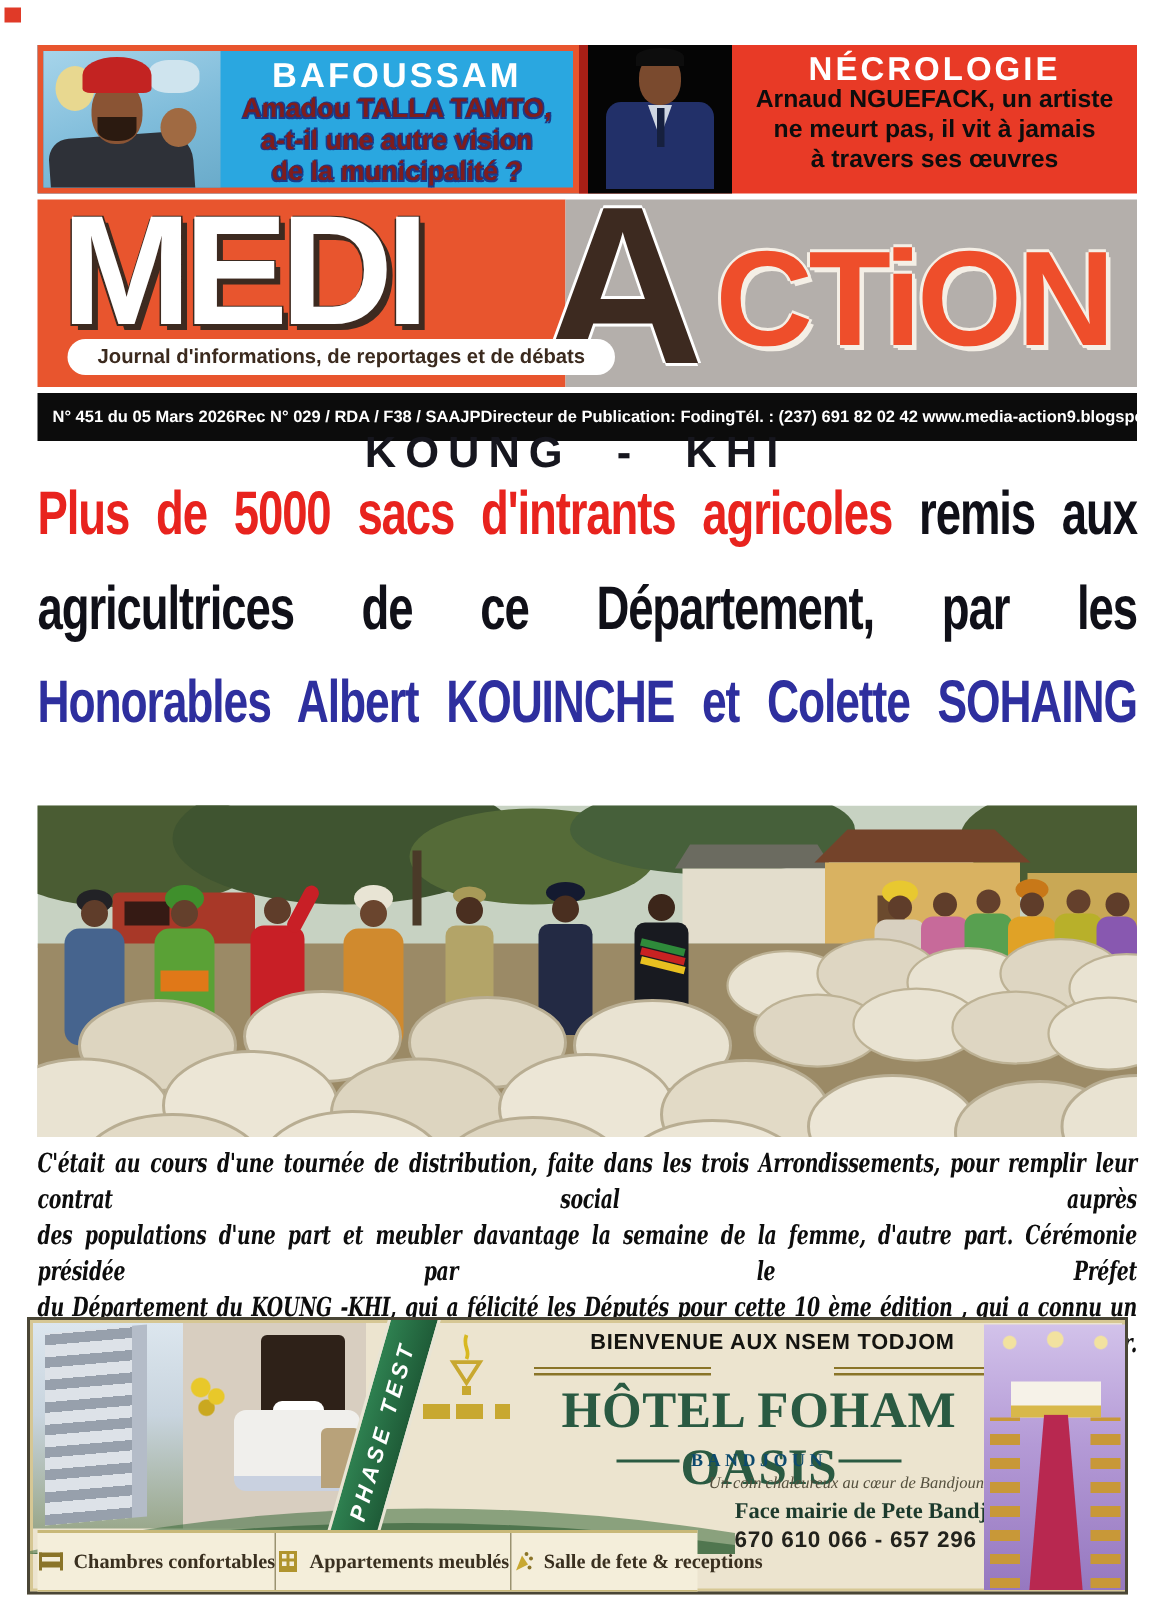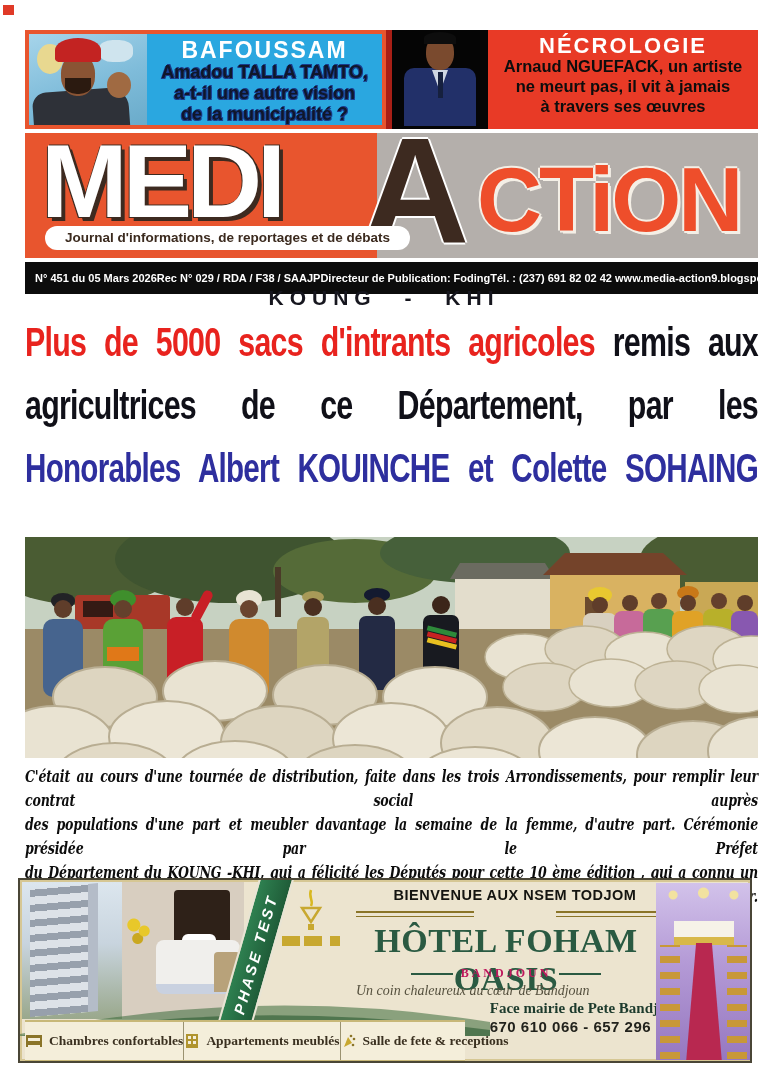--- a/index.html
+++ b/index.html
@@ -23,21 +23,21 @@
   .man1-body{position:absolute;left:4px;top:56px;width:96px;height:40px;background:#2e3138;border-radius:14px 20px 0 0;transform:rotate(-4deg);}
   .man1-face2{position:absolute;left:78px;top:38px;width:24px;height:26px;background:#a06a42;border-radius:50%;}
   .tphoto-right{width:96px;background:#050505;}
   .man2-head{position:absolute;left:34px;top:6px;width:28px;height:34px;background:#7a4a2e;border-radius:46%;}
   .man2-hair{position:absolute;left:32px;top:2px;width:32px;height:12px;background:#0d0d0d;border-radius:50% 50% 0 0;}
   .man2-body{position:absolute;left:12px;top:38px;width:72px;height:58px;background:#223069;border-radius:10px 10px 0 0;}
   .man2-shirt{position:absolute;left:40px;top:40px;width:16px;height:22px;background:#cfd6e2;clip-path:polygon(0 0,100% 0,50% 100%);}
   .man2-tie{position:absolute;left:46px;top:42px;width:5px;height:26px;background:#16203e;}
   .ttext{flex:1;display:flex;flex-direction:column;align-items:center;justify-content:flex-start;padding-top:4px;}
   .tkicker{font-weight:800;color:#ffffff;font-size:23px;letter-spacing:2px;line-height:1.05;}
-  .tline-y{font-weight:800;color:#0f172a;font-size:18px;line-height:1.16;
+  .tline-y{font-weight:800;color:#7f1d1d;font-size:18px;line-height:1.16;
            text-shadow:1px 1px 0 #1a3a8a,-1px 1px 0 #1a3a8a,1px -1px 0 #1a3a8a;}
   .teaser-right .tkicker{font-size:22px;}
   .tline-k{font-weight:800;color:#0d0d0d;font-size:16.5px;line-height:1.2;}
 
   
   .masthead{position:absolute;left:25px;top:133px;width:733px;height:125px;}
   .mast-left{position:absolute;left:0;top:0;width:352px;height:125px;background:#e8552e;}
   .mast-right{position:absolute;left:352px;top:0;width:381px;height:125px;background:#b4afab;}
   .mast-medi{position:absolute;left:16px;top:-6px;font-size:104px;font-weight:900;color:#ffffff;
              letter-spacing:-5px;line-height:1.05;
@@ -49,21 +49,21 @@
               text-shadow:2px 0 0 #f4efe6,-2px 0 0 #f4efe6,0 2px 0 #f4efe6,0 -2px 0 #f4efe6,3px 3px 0 #f4efe6;}
   .mast-tagline{position:absolute;left:20px;bottom:8px;background:#ffffff;border-radius:20px;
                 padding:4px 20px 5px 20px;font-size:13.5px;font-weight:700;color:#3b2a1e;white-space:nowrap;}
 
   
   .infobar{position:absolute;left:25px;top:262px;width:733px;height:19px;background:#0c0c0c;color:#ffffff;
            display:flex;align-items:center;justify-content:space-between;box-sizing:border-box;
            padding:16px 10px;font-size:11px;font-weight:700;white-space:nowrap;}
 
   
-  .kicker{position:absolute;left:0;top:286px;width:768px;text-align:center;font-size:21px;font-weight:800;
+  .kicker{position:absolute;left:0;top:286px;width:768px;text-align:center;font-size:29px;font-weight:800;
           color:#16161e;letter-spacing:6px;word-spacing:16px;}
   .headline{position:absolute;left:25px;top:322px;width:733px;}
   .hl-scale{width:990px;transform:scaleX(0.7404);transform-origin:0 0;}
   .hl-line{font-weight:800;font-size:41px;line-height:1.0;letter-spacing:-1px;color:#101018;
            text-align:justify;text-align-last:justify;margin-bottom:22px;}
   .hl-red{color:#e8231e;}
   .hl-blue{color:#2e2f9e;font-size:40px;}
 
   
   .lead-photo{position:absolute;left:25px;top:537px;width:733px;height:221px;display:block;}
@@ -110,24 +110,24 @@
   .logo-o{position:absolute;left:40px;top:12px;font-size:38px;font-weight:800;color:#d8b820;}
   .logo-base{margin-top:4px;height:10px;background:
              linear-gradient(90deg,transparent 0 8px,#c8a830 8px 26px,transparent 26px 30px,#c8a830 30px 48px,transparent 48px 56px,#c8a830 56px 66px,transparent 66px);}
   .ad-welcome{position:absolute;left:330px;top:7px;width:330px;text-align:center;font-size:14.5px;
               font-weight:800;color:#141410;letter-spacing:0.5px;}
   .ad-deco{position:absolute;left:336px;top:28px;width:318px;display:flex;justify-content:space-between;}
   .deco-seg{width:118px;height:9px;background:repeating-linear-gradient(0deg,#8a7428 0 1.5px,transparent 1.5px 4.5px);}
   .ad-hotel{position:absolute;left:300px;top:42px;width:372px;text-align:center;
             font-family:"Liberation Serif",serif;font-weight:700;font-size:34px;color:#2a5a42;letter-spacing:0.5px;}
   .ad-loc{position:absolute;left:336px;top:86px;width:300px;display:flex;align-items:center;justify-content:center;
-          color:#be185d;font-weight:800;font-size:12px;letter-spacing:3px;font-family:"Liberation Serif",serif;}
+          color:#0c4a6e;font-weight:800;font-size:12px;letter-spacing:3px;font-family:"Liberation Serif",serif;}
   .ad-loc::before,.ad-loc::after{content:"";width:42px;height:2px;background:#2a5a42;margin:0 8px;}
-  .ad-slogan{position:absolute;left:336px;top:103px;width:300px;text-align:left;font-style:italic;
-             font-size:14px;color:#55503e;font-family:"Liberation Serif",serif;}
+  .ad-slogan{position:absolute;left:336px;top:103px;width:300px;text-align:right;font-style:italic;
+             font-size:11px;color:#55503e;font-family:"Liberation Serif",serif;}
   .ad-addr{position:absolute;left:448px;top:120px;width:236px;text-align:center;
            font-family:"Liberation Serif",serif;font-weight:700;font-size:15px;color:#1c3a2c;}
   .ad-phones{position:absolute;left:448px;top:138px;width:236px;text-align:center;
              font-weight:800;font-size:15px;color:#22221c;letter-spacing:0.5px;}
   .ad-features{position:absolute;left:5px;top:140px;width:440px;height:38px;background:#f4eeda;
                border-top:2px solid #c8b878;border-bottom:2px solid #c8b878;display:flex;align-items:center;}
   .feat{flex:1;display:flex;align-items:center;justify-content:center;gap:6px;height:100%;
         border-right:1px solid #9a9270;}
   .feat:last-child{border-right:none;}
   .feat-label{font-family:"Liberation Serif",serif;font-weight:700;font-size:13.5px;color:#3a3020;white-space:nowrap;}

